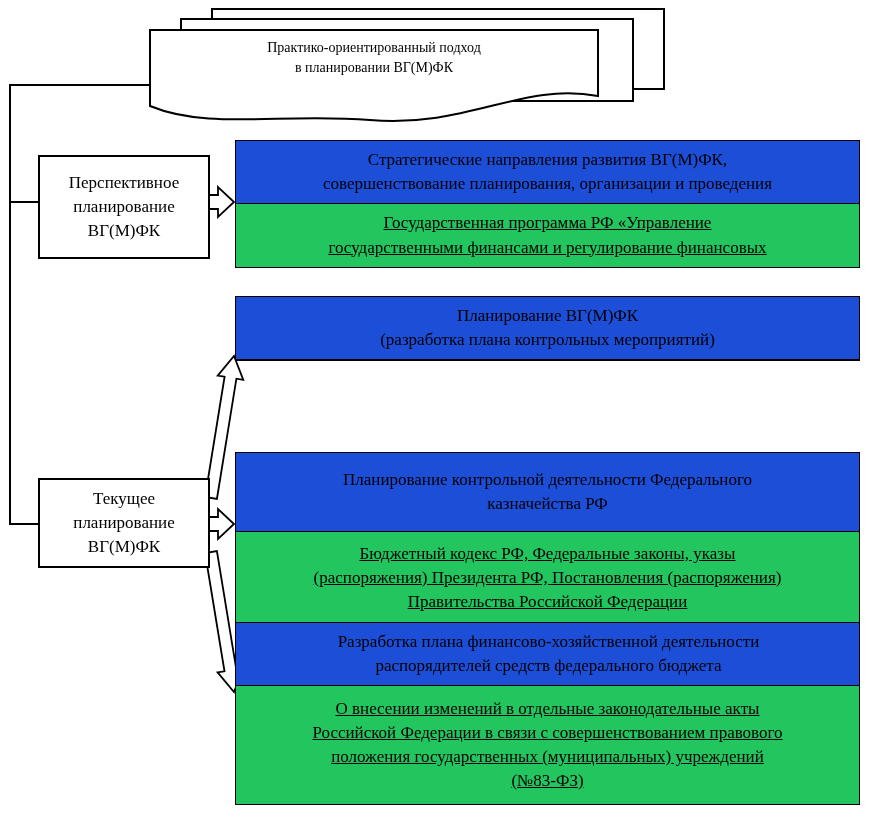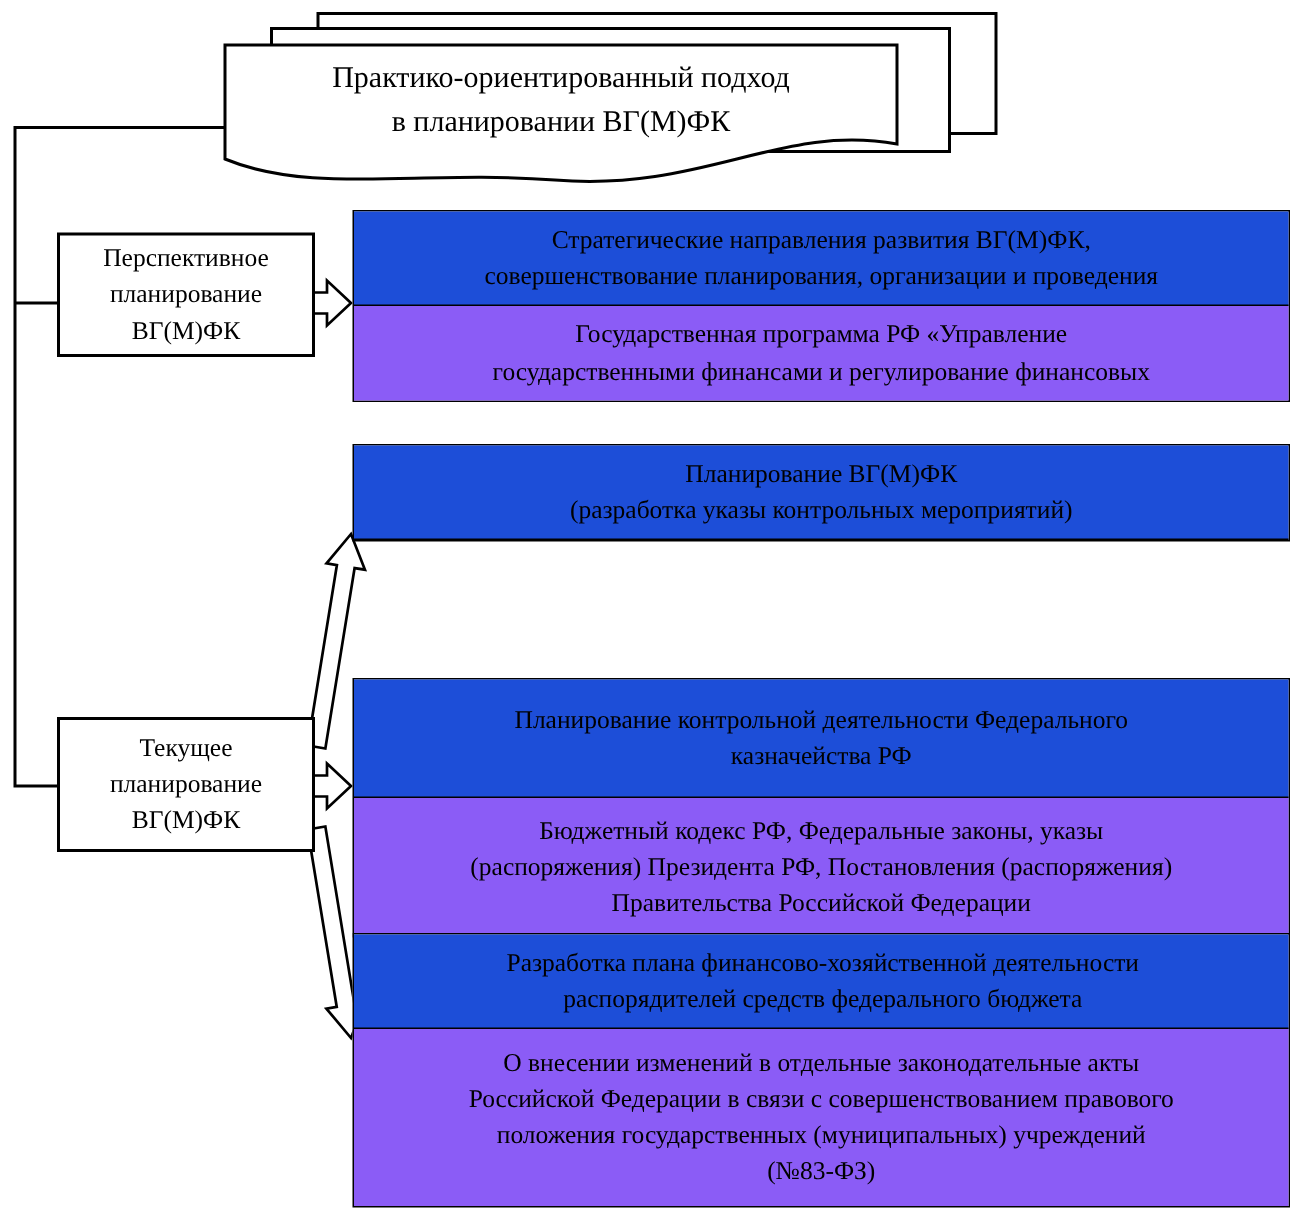--- a/index.html
+++ b/index.html
@@ -22,41 +22,41 @@
   }
 
   .doc-title {
     position: absolute;
     z-index: 1;
     left: 172px;
     top: 38px;
     width: 404px;
     text-align: center;
     white-space: pre-line;
-    font-size: 20px;
+    font-size: 14px;
     line-height: 1.45;
   }
 
   .left-box {
     position: absolute;
     z-index: 1;
     left: 38px;
     width: 172px;
     border: 2px solid #000;
     background: #ffffff;
     display: flex;
     align-items: center;
     justify-content: center;
     text-align: center;
     white-space: pre-line;
     font-size: 17px;
     line-height: 1.42;
     padding: 4px;
   }
-  .left-box.perspective { top: 155px; height: 83px; }
+  .left-box.perspective { top: 155px; height: 104px; }
   .left-box.current     { top: 478px; height: 90px; }
 
   .block {
     position: absolute;
     z-index: 1;
     left: 235px;
     width: 625px;
     border: 1.5px solid #000;
     background: #ffffff;
   }
@@ -67,21 +67,21 @@
     text-align: center;
     white-space: pre-line;
     font-size: 17px;
     line-height: 1.42;
     padding: 2px 10px;
   }
   .block-header {
     background: #1d4ed8;
     border-bottom: 1.5px solid #000;
   }
-  .block-body { background: #8b5cf6; }
+  .block-body { background: #22c55e; text-decoration: underline; }
 
   .b1 { top: 140px; } .b1 .block-header { height: 63px; } .b1 .block-body { height: 63px; }
   .b2 { top: 296px; } .b2 .block-header { height: 63px; } .b2 .block-body { height: 63px; }
   .b3 { top: 452px; } .b3 .block-header { height: 79px; } .b3 .block-body { height: 92px; }
   .b4 { top: 622px; } .b4 .block-header { height: 63px; padding-left: 12px; } .b4 .block-body { height: 118px; }
 </style>
 </head>
 <body>
 
 <div class="canvas">
@@ -115,21 +115,21 @@
 
   <div class="block b1">
     <div class="block-header">Стратегические направления развития ВГ(М)ФК,
 совершенствование планирования, организации и проведения</div>
     <div class="block-body">Государственная программа РФ «Управление
 государственными финансами и регулирование финансовых</div>
   </div>
 
   <div class="block b2">
     <div class="block-header">Планирование ВГ(М)ФК
-(разработка указы контрольных мероприятий)</div>
+(разработка плана контрольных мероприятий)</div>
   </div>
 
   <div class="block b3">
     <div class="block-header">Планирование контрольной деятельности Федерального
 казначейства РФ</div>
     <div class="block-body">Бюджетный кодекс РФ, Федеральные законы, указы
 (распоряжения) Президента РФ, Постановления (распоряжения)
 Правительства Российской Федерации</div>
   </div>
 

